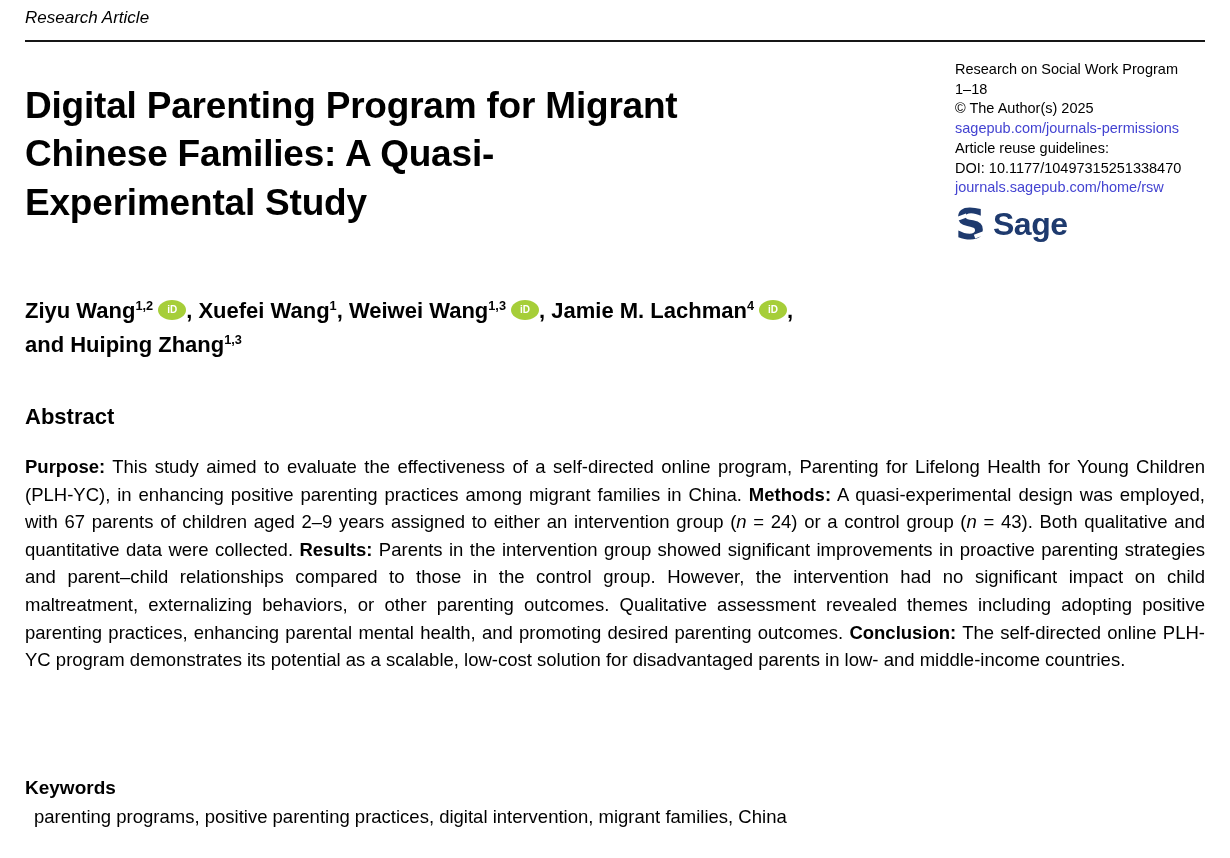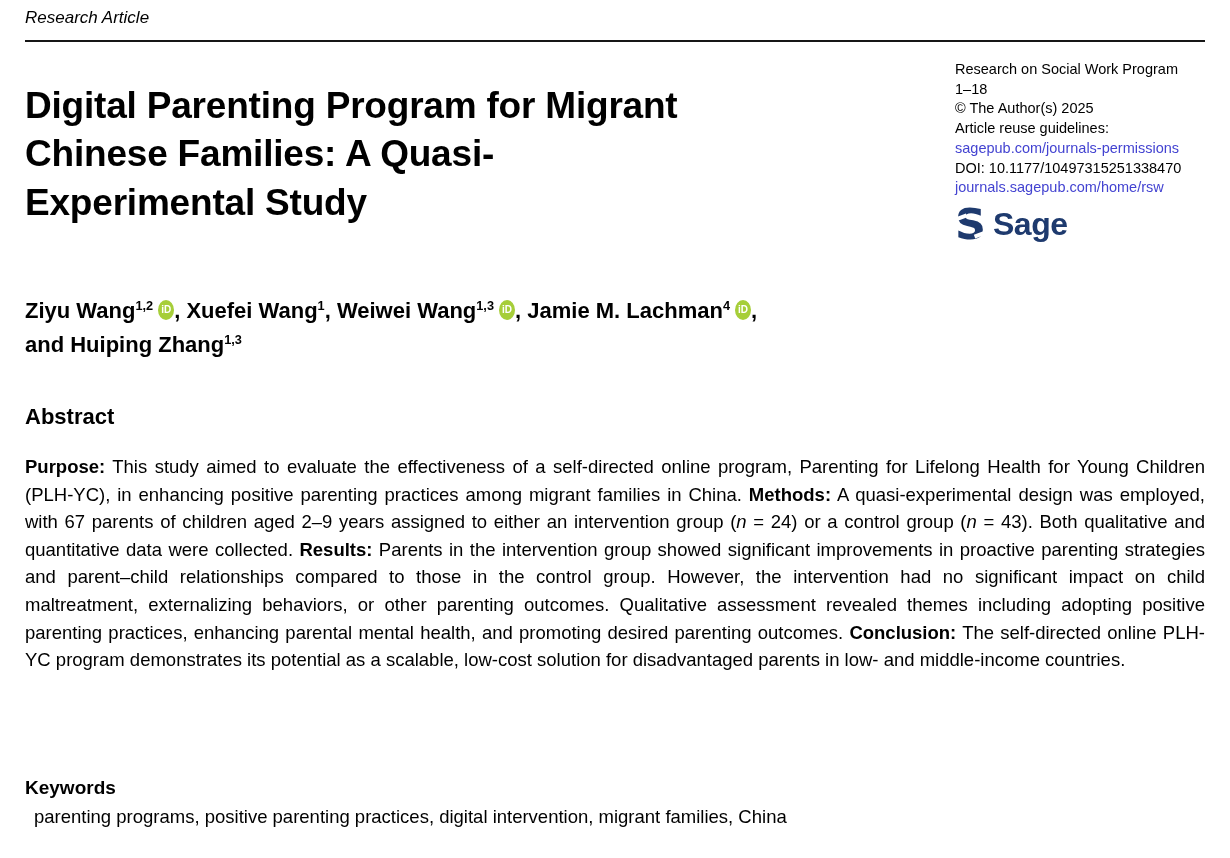--- a/index.html
+++ b/index.html
@@ -28,21 +28,21 @@
   .s-mark .cut2 { bottom:9px; right:-3px; transform:rotate(-20deg); }
   .sage-text { font-size:32px; font-weight:bold; letter-spacing:-0.5px; }
 
   .authors {
     position:absolute; left:25px; top:294px; width:1180px;
     font-size:22px; font-weight:bold; line-height:1.55;
   }
   .authors sup { font-size:58%; vertical-align:super; }
   .orcid {
     display:inline-flex; align-items:center; justify-content:center;
-    width:16px; height:20px; border-radius:50%;
+    width:28px; height:20px; border-radius:50%;
     background:var(--orcid-green); color:#fff;
     font-size:10px; font-weight:bold; font-style:normal;
     margin-left:5px; transform:translateY(-5px);
   }
 
   .abstract-heading { position:absolute; left:25px; top:404px; font-size:22px; font-weight:bold; }
   .abstract-text {
     position:absolute; left:25px; top:453px; width:1180px;
     font-size:18.5px; line-height:27.6px; text-align:justify;
   }
@@ -57,22 +57,22 @@
   <div class="kicker">Research Article</div>
   <div class="rule"></div>
 
   <h1 class="title">Digital Parenting Program for Migrant Chinese Families: A Quasi-Experimental Study</h1>
 
   <div class="journal">
     <div>
         <div class="jline">Research on Social Work Program</div>
         <div class="jline">1–18</div>
         <div class="jline">© The Author(s) 2025</div>
+        <div class="jline jlink">sagepub.com/journals-permissions</div>
         <div class="jline">Article reuse guidelines:</div>
-        <div class="jline jlink">sagepub.com/journals-permissions</div>
         <div class="jline">DOI: 10.1177/10497315251338470</div>
         <div class="jline jlink">journals.sagepub.com/home/rsw</div>
       </div>
     <div class="sage-logo">
       <span class="s-mark"><span>S</span><span class="cut1"></span><span class="cut2"></span></span>
       <span class="sage-text">Sage</span>
     </div>
   </div>
 
   <div class="authors"><span>Ziyu Wang<sup>1,2</sup></span><span class="orcid">iD</span>, <span>Xuefei Wang<sup>1</sup></span>, <span>Weiwei Wang<sup>1,3</sup></span><span class="orcid">iD</span>, <span>Jamie M. Lachman<sup>4</sup></span><span class="orcid">iD</span>,<br><span>and Huiping Zhang<sup>1,3</sup></span></div>

